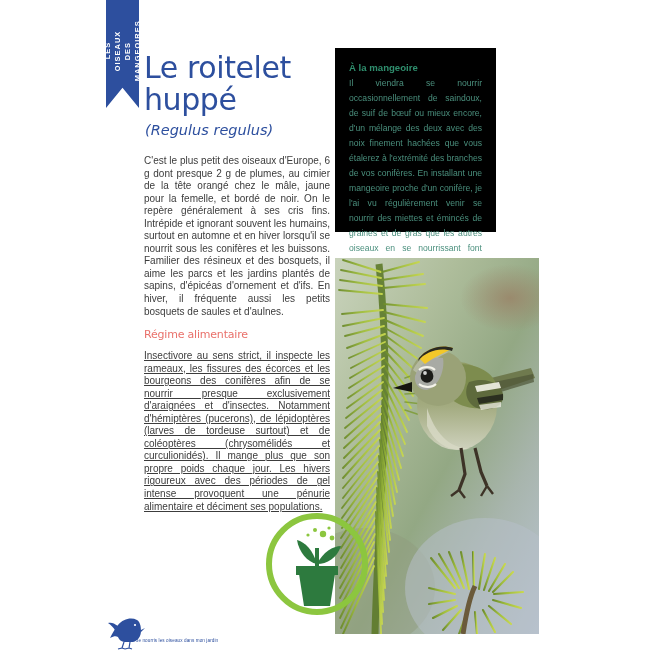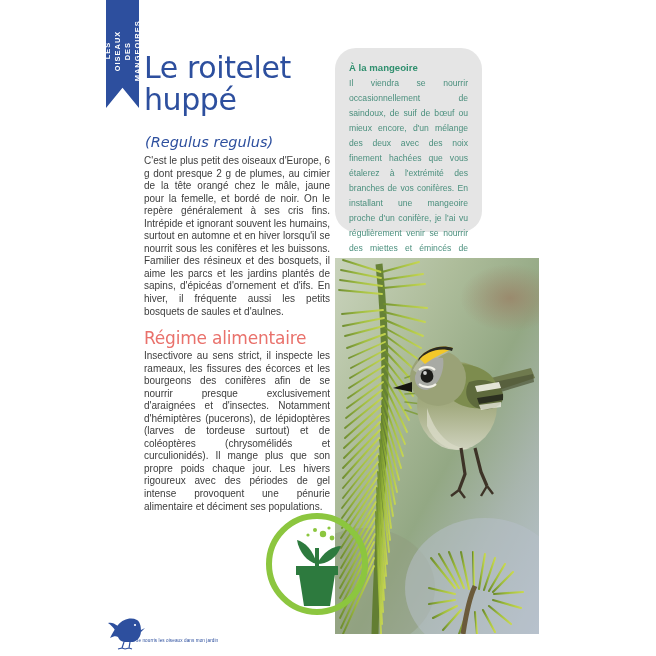--- a/index.html
+++ b/index.html
@@ -65,59 +65,57 @@
   }
   .subtitle {
     position: absolute;
     left: 142px;
     top: 122px;
     color: #2d4f9e;
     font-size: 14.5px;
     font-style: italic;
     font-weight: 500;
     font-family: "DejaVu Sans", sans-serif;
-    margin-top: 12px;
   }
 
   
   .col {
     position: absolute;
     left: 141px;
     width: 186px;
     color: #3c3c3c;
     font-size: 10px;
     line-height: 12.55px;
     text-align: justify;
     font-family: "Liberation Sans", sans-serif;
   }
   .col.intro { top: 155px; }
-  .col.diet  { top: 350px; }
+  .col.diet  { top: 350px; text-decoration: underline; }
 
   .section-head {
     position: absolute;
     left: 141px;
     top: 328px;
     color: #e9716b;
-    font-size: 17px;
+    font-size: 11px;
     font-weight: 500;
     font-family: "DejaVu Sans", sans-serif;
     letter-spacing: -0.2px;
   }
 
   
   .infobox {
     position: absolute;
     left: 332px;
     top: 48px;
-    width: 147px;
+    width: 161px;
     height: 184px;
-    background: #e5e5e5;
+    background: #000000;
     box-sizing: border-box;
     padding: 14px 14px 10px 14px;
-    border-radius: 21px;
   }
   .infobox-title {
     color: #2f8f6e;
     font-size: 9.6px;
     font-weight: bold;
     margin-bottom: 3px;
     font-family: "Liberation Sans", sans-serif;
   }
   .infobox-body {
     color: #4a8f7d;

